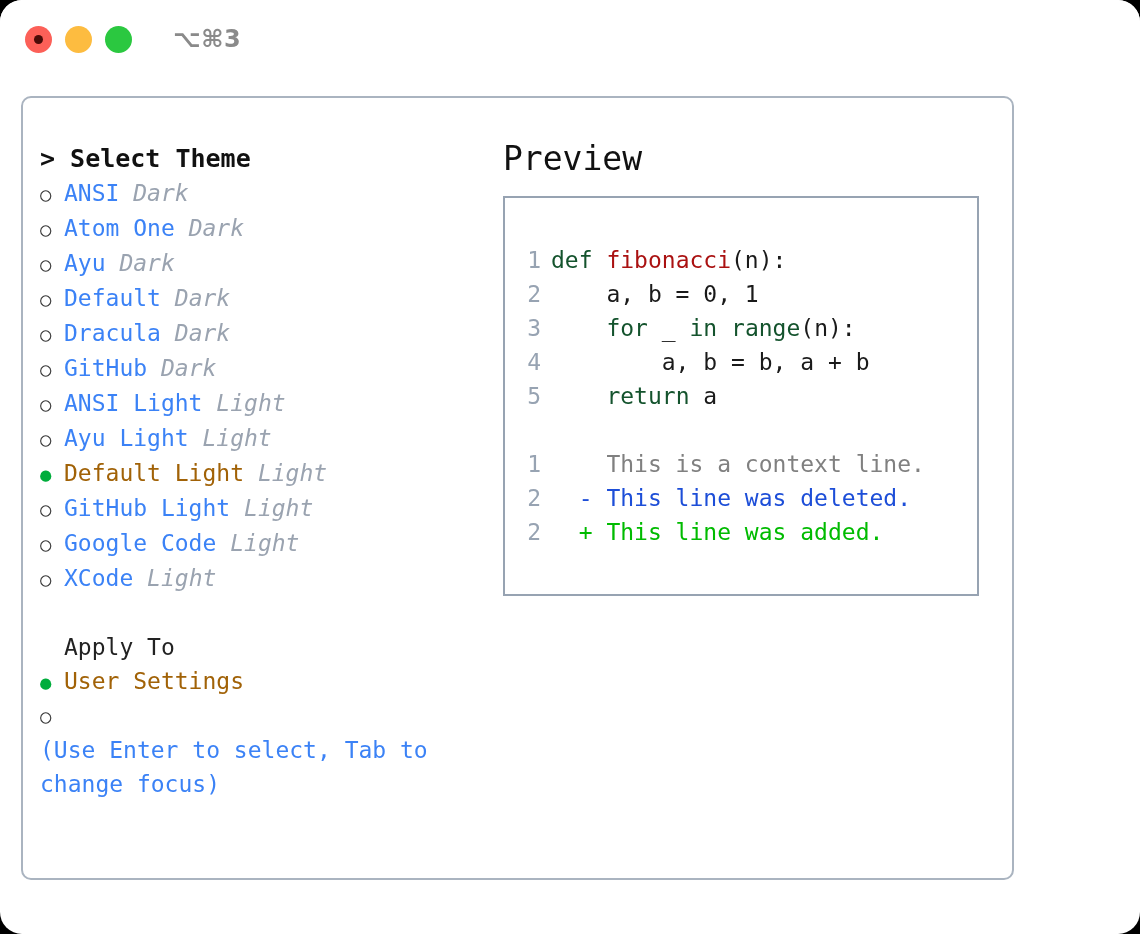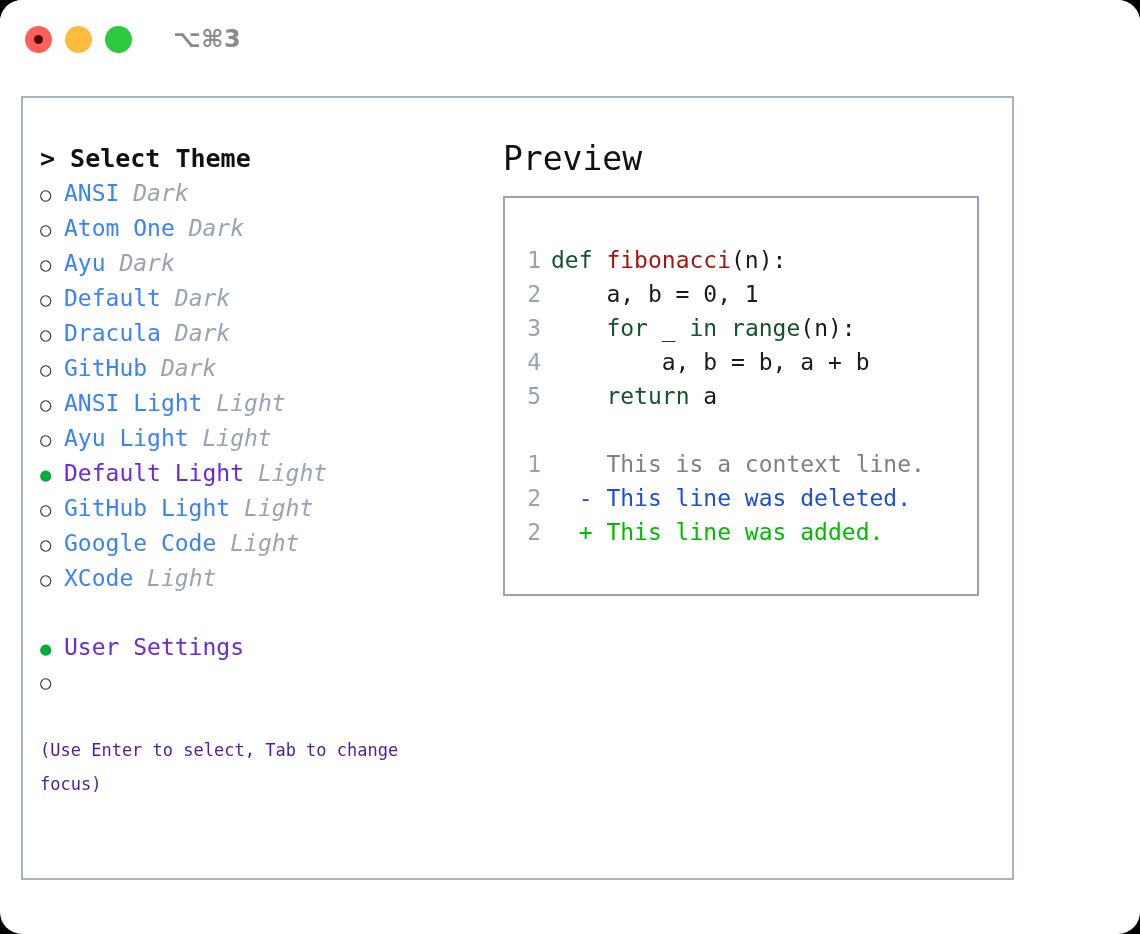--- a/index.html
+++ b/index.html
@@ -46,21 +46,21 @@
     letter-spacing: 0.5px;
     font-family: "DejaVu Sans", "Liberation Sans", sans-serif;
   }
 
   
   .panel {
     position: absolute;
     left: 21px; top: 96px;
     width: 993px; height: 784px;
     border: 2px solid #aab4c0;
-    border-radius: 0;
+    border-radius: 10px;
     background: #ffffff;
   }
 
   .cols { display: flex; height: 100%; }
   .left-col  { width: 466px; padding: 44px 0 0 17px; }
   .right-col { flex: 1; padding: 44px 0 0 14px; }
 
   
   .heading {
     font-size: 25px;
@@ -84,37 +84,36 @@
   }
   .bullet {
     display: inline-block;
     width: 24px;
     flex: 0 0 24px;
     font-size: 19px;
     color: #3a3a3a;
   }
   .bullet.sel { color: #00ad3c; }
   .row .label { color: #3b82f6; }
-  .row.selected .label { color: #6d28d9; }
+  .row.selected .label { color: #a16207; }
   .row .tag { color: #9aa3b0; font-style: italic; }
   .tag-sp { color: transparent; }
 
   .spacer-sm { height: 34px; }
   .section-label {
     font-size: 23px;
     color: #222222;
     line-height: 34px;
     padding-left: 24px;
     white-space: pre;
   }
   .hint {
-    margin-top: 34px;
-    font-size: 17px;
-    line-height: 34px;
-    color: #4c1d95;
+    font-size: 23px;
+    line-height: 34px;
+    color: #3b82f6;
     width: 420px;
     white-space: normal;
   }
 
   
   .preview-box {
     margin-top: 20px;
     width: 476px; height: 400px;
     border: 2px solid #97a3b2;
     background: #ffffff;
@@ -173,20 +172,21 @@
             <div class="row"><span class="bullet">○</span><span class="label">ANSI Light</span><span class="tag-sp"> </span><span class="tag">Light</span></div>
             <div class="row"><span class="bullet">○</span><span class="label">Ayu Light</span><span class="tag-sp"> </span><span class="tag">Light</span></div>
             <div class="row selected"><span class="bullet sel">●</span><span class="label">Default Light</span><span class="tag-sp"> </span><span class="tag">Light</span></div>
             <div class="row"><span class="bullet">○</span><span class="label">GitHub Light</span><span class="tag-sp"> </span><span class="tag">Light</span></div>
             <div class="row"><span class="bullet">○</span><span class="label">Google Code</span><span class="tag-sp"> </span><span class="tag">Light</span></div>
             <div class="row"><span class="bullet">○</span><span class="label">XCode</span><span class="tag-sp"> </span><span class="tag">Light</span></div>
           </div>
 
         <div class="spacer-sm"></div>
 
+        <div class="section-label">Apply To</div>
         <div id="apply-list">
             <div class="row selected"><span class="bullet sel">●</span><span class="label">User Settings</span></div>
             <div class="row"><span class="bullet">○</span></div>
           </div>
 
         <div class="hint">(Use Enter to select, Tab to change focus)</div>
       </div>
 
       <div class="right-col">
         <div class="preview-heading">Preview</div>

